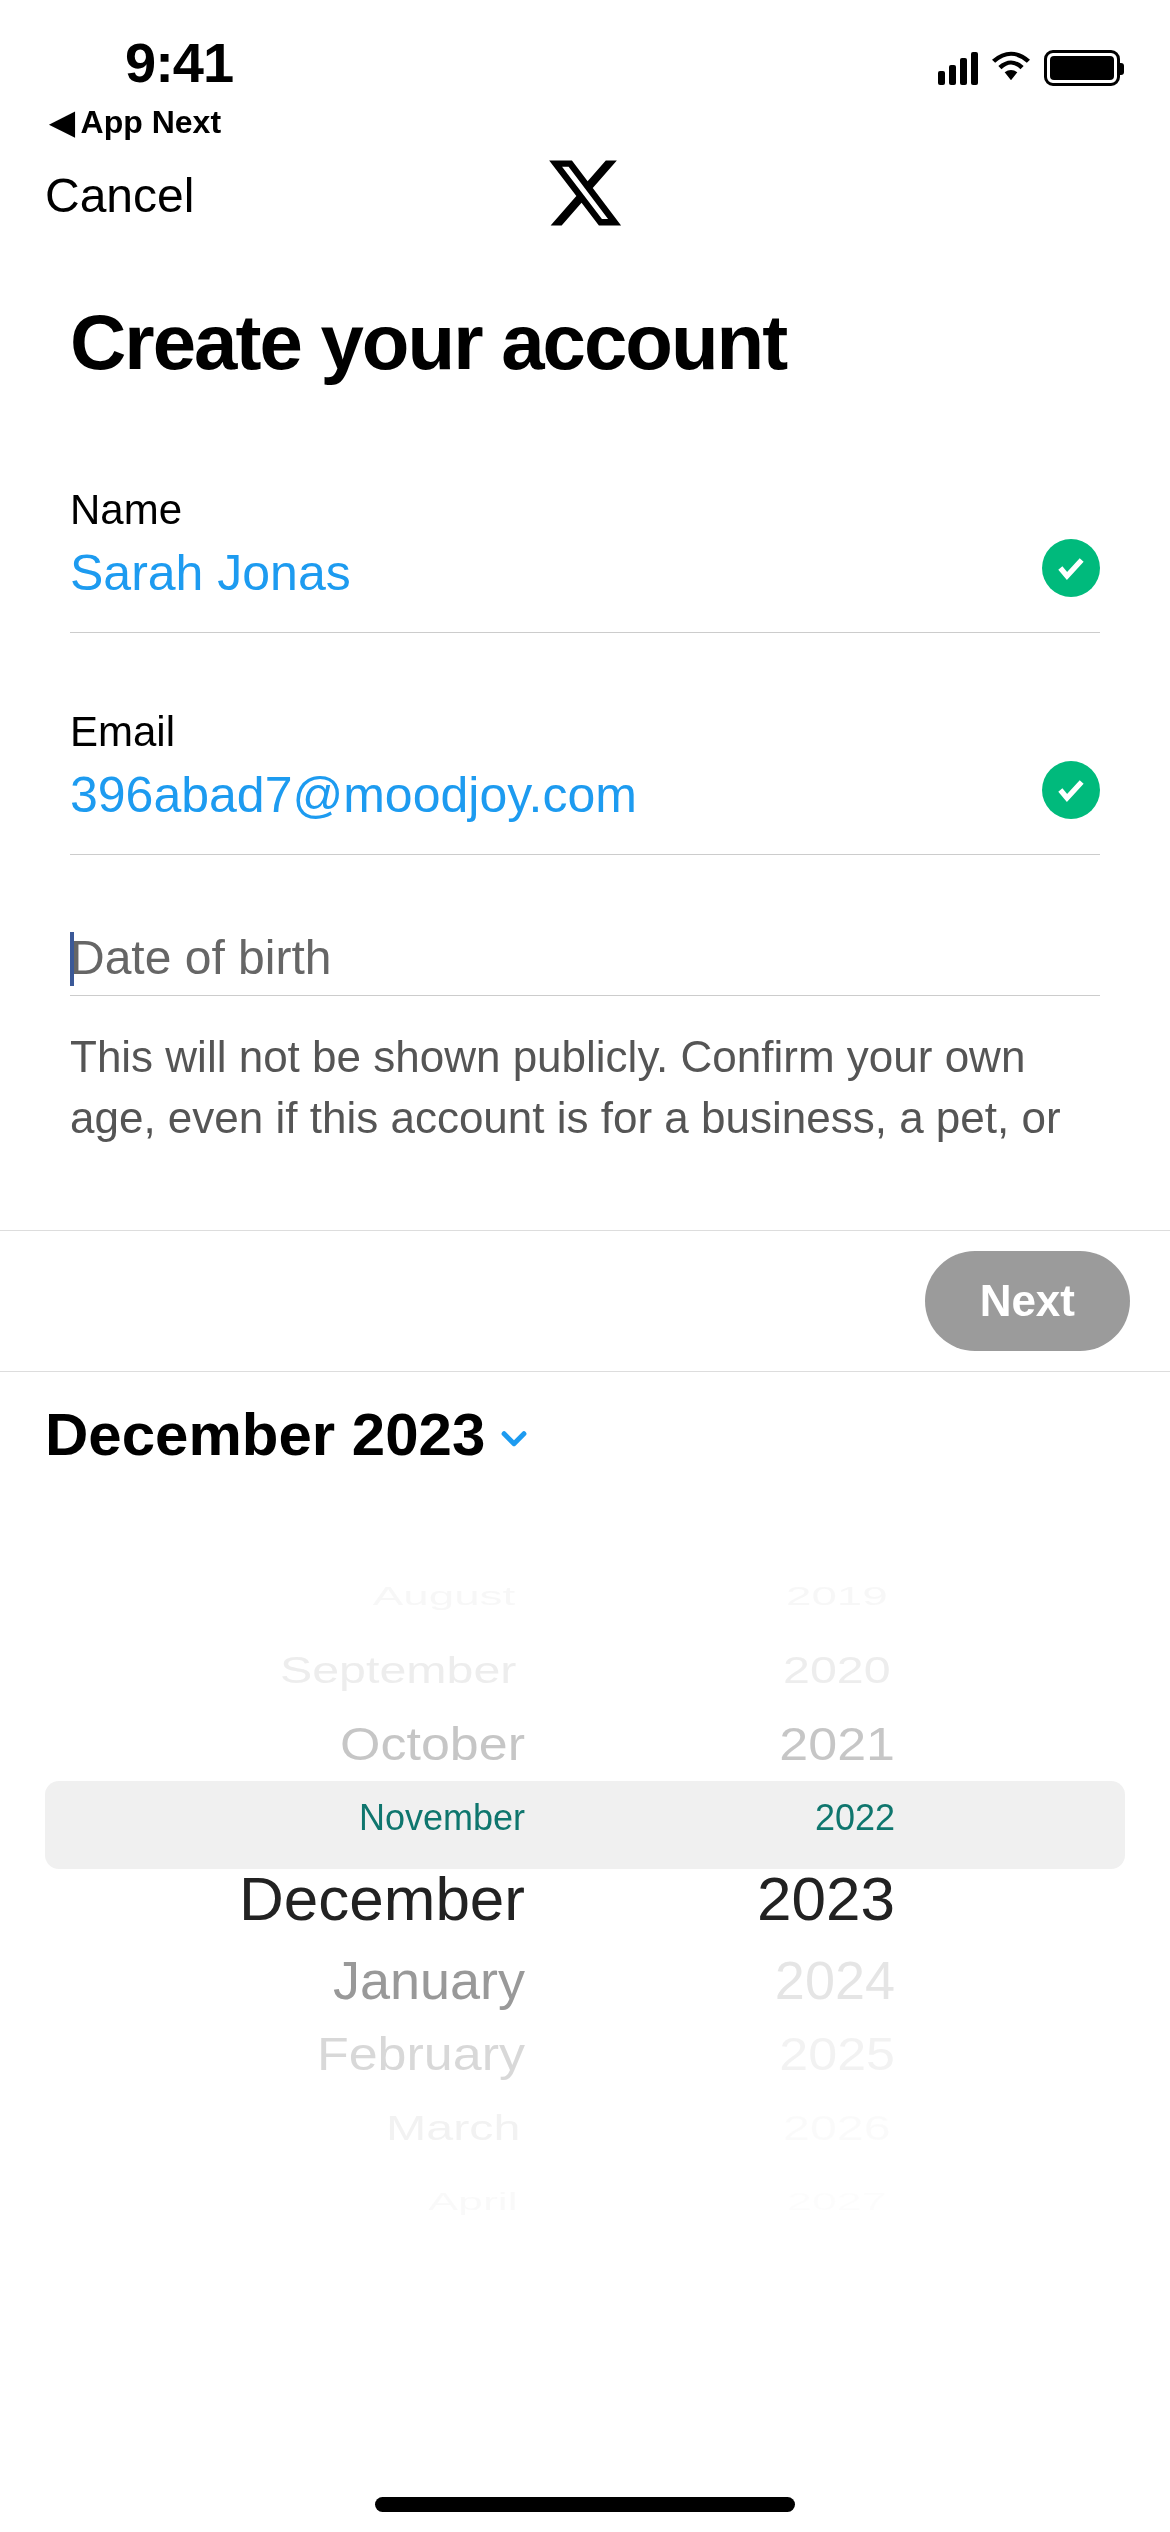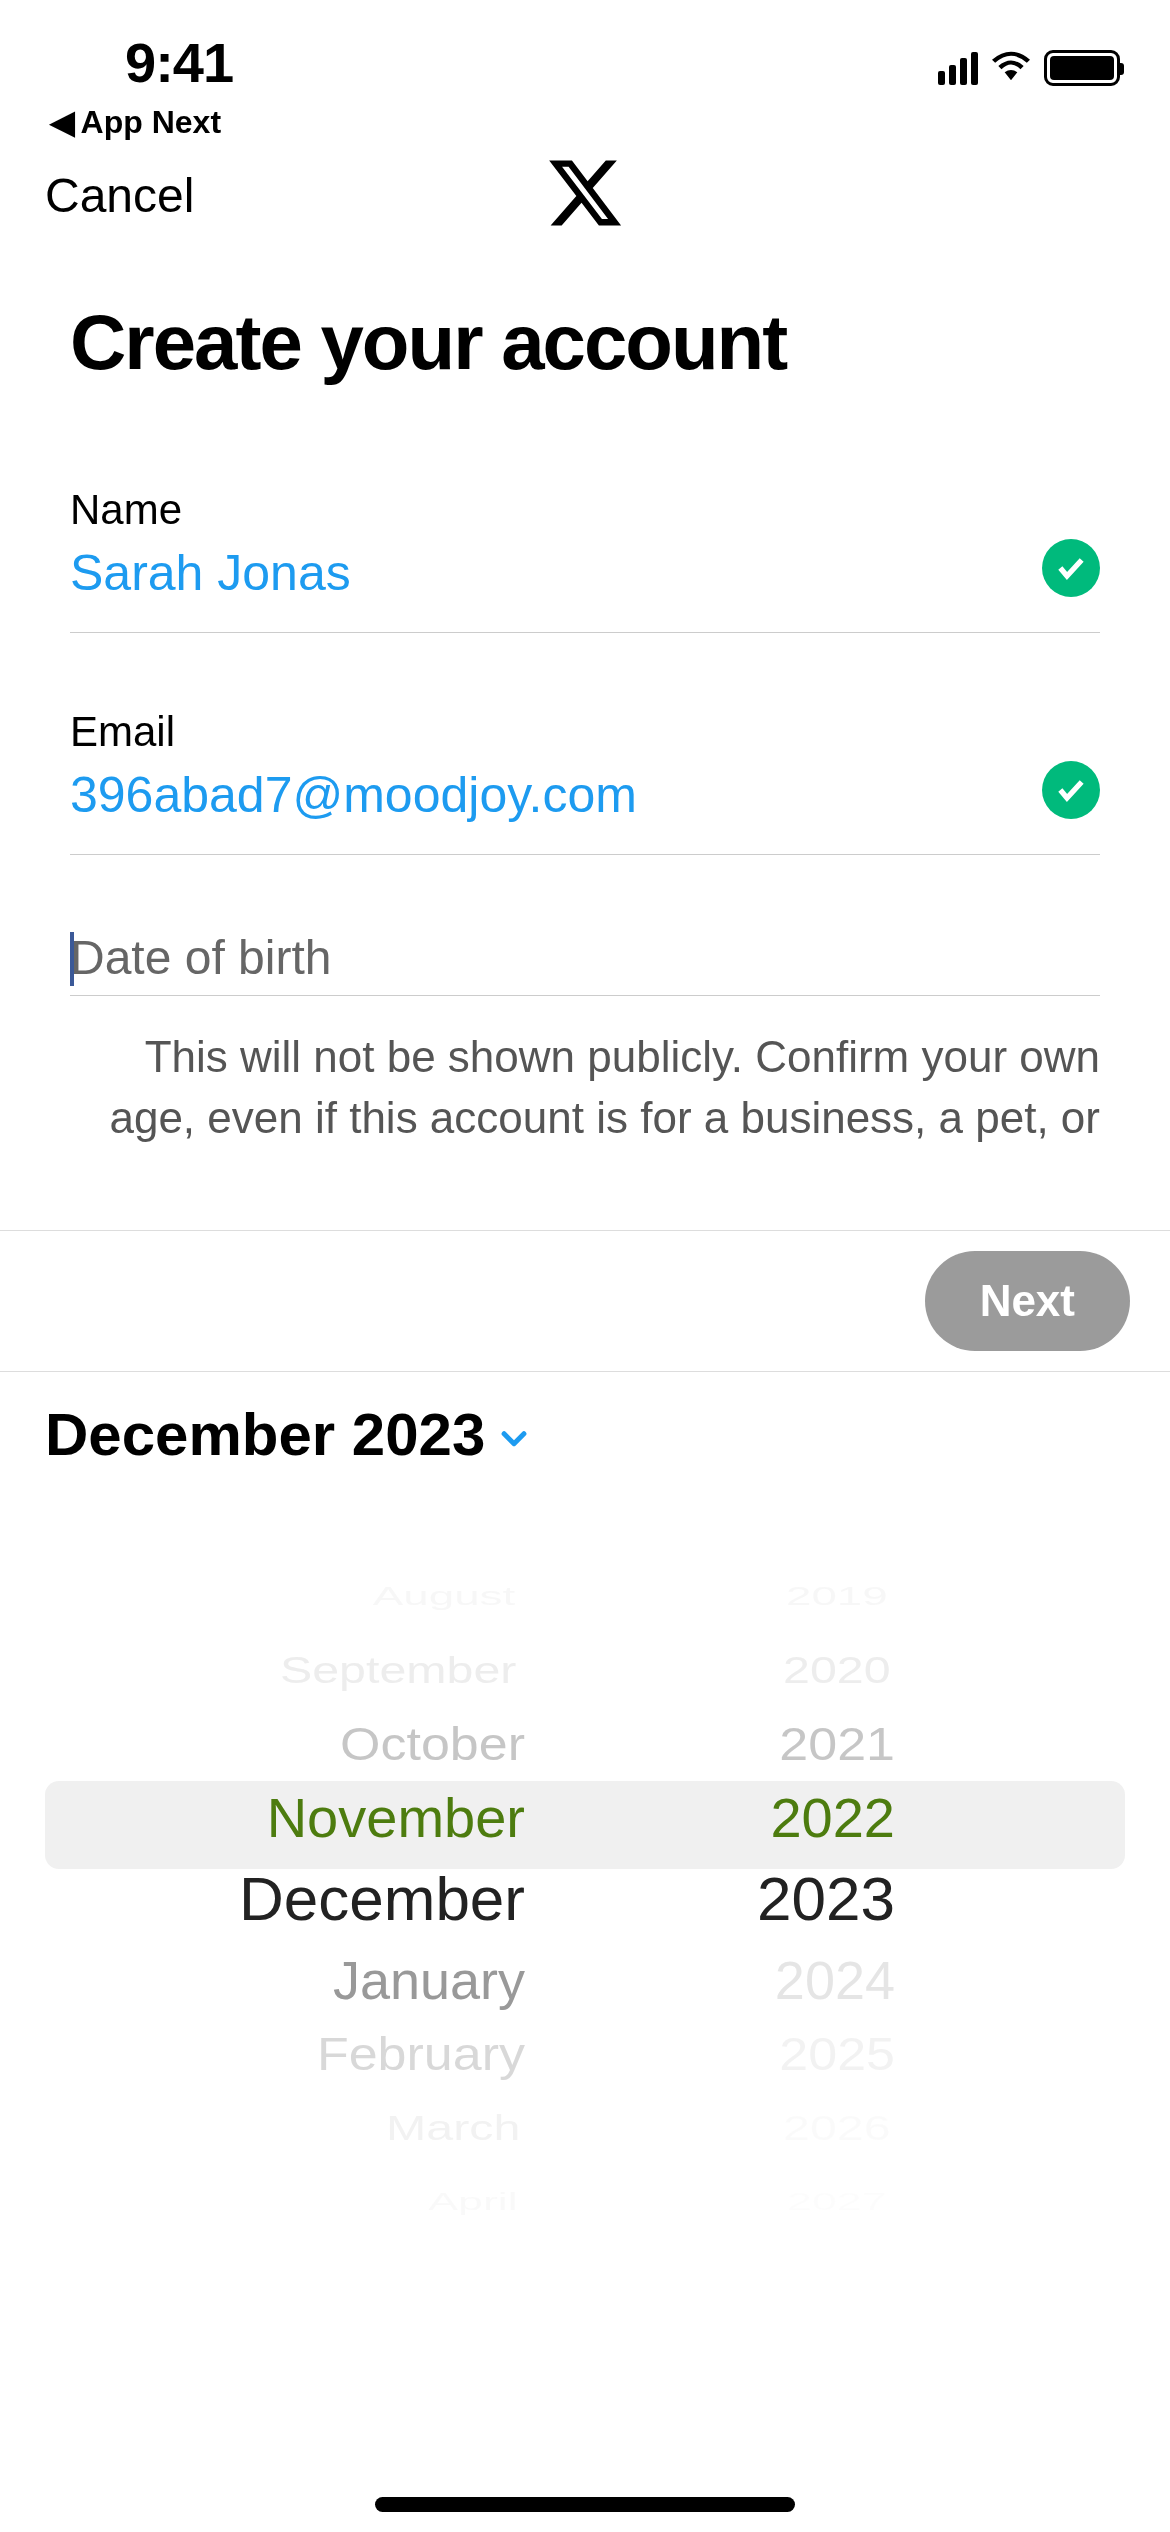--- a/index.html
+++ b/index.html
@@ -165,21 +165,20 @@
       top: 2px;
       width: 4px;
       height: 54px;
       background: #3b5998;
     }
     .helper-text {
       font-size: 44px;
       color: #555;
       margin-top: 30px;
       line-height: 1.4;
-      text-align: right;
     }
     .next-bar {
       position: absolute;
       top: 1230px;
       left: 0;
       right: 0;
       border-top: 1px solid #ddd;
       border-bottom: 1px solid #ddd;
       padding: 20px 40px;
       display: flex;
@@ -240,21 +239,21 @@
       font-size: 52px;
       height: 74px;
       line-height: 74px;
       color: #ccc;
       transform-origin: center;
       white-space: nowrap;
     }
     .w-faded3 { opacity: 0.15; transform: scaleY(0.5) scaleX(0.88); }
     .w-faded2 { opacity: 0.35; transform: scaleY(0.7) scaleX(0.93); }
     .w-faded1 { opacity: 0.55; color: #999; transform: scaleY(0.88); }
-    .w-near { color: #4d7c0f; font-size: 56px; }
+    .w-near { color: #0f766e; font-size: 36px; }
     .w-selected { color: #222; font-size: 62px; font-weight: 400; height: 88px; line-height: 88px;}
     .w-near-below { color: #999; font-size: 54px; }
     .w-faded1b { opacity: 0.45; color: #aaa; transform: scaleY(0.88);}
     .w-faded2b { opacity: 0.25; transform: scaleY(0.68) scaleX(0.93);}
     .w-faded3b { opacity: 0.1; transform: scaleY(0.45) scaleX(0.86);}
     .home-indicator {
       position: absolute;
       bottom: 20px;
       left: 50%;
       transform: translateX(-50%);

